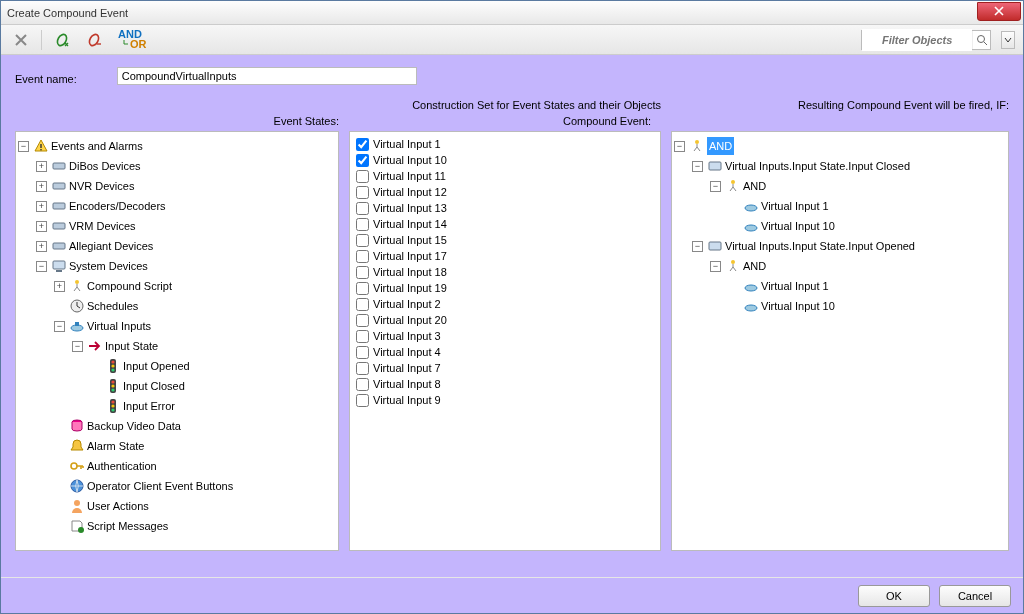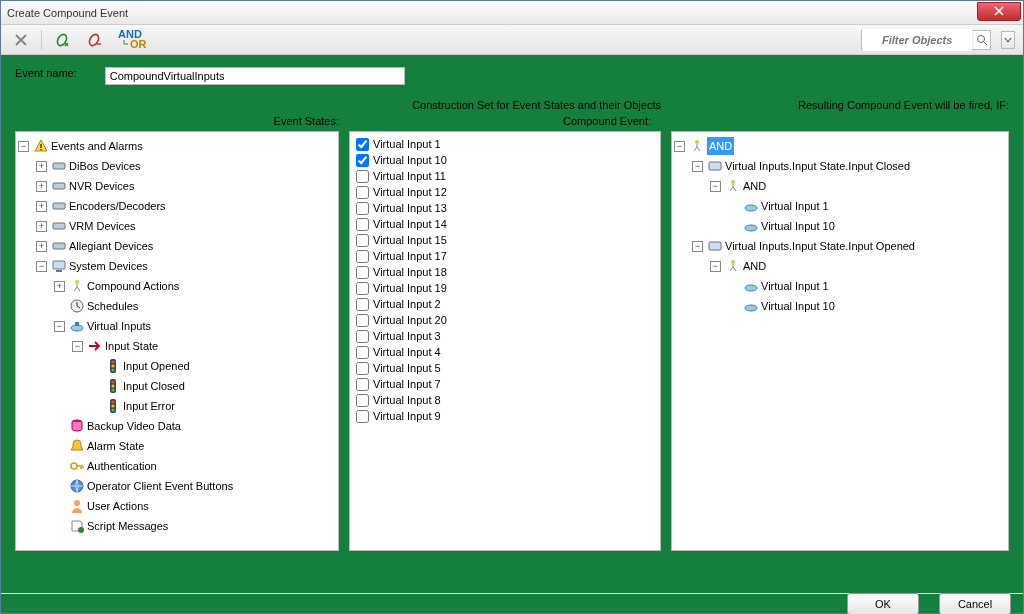--- a/index.html
+++ b/index.html
@@ -1,30 +1,30 @@
 <!DOCTYPE html>
 <html><head>
 <meta charset="utf-8">
 <style>
 * { box-sizing: border-box; margin: 0; padding: 0; font-family: "Segoe UI", Tahoma, sans-serif; font-size: 11px; }
 html, body { width: 1024px; height: 614px; overflow: hidden; background: #6b8ab0; }
-.window { width: 1024px; height: 614px; background: #15803d; border: 1px solid #5a7aa0; display: flex; flex-direction: column; }
+.window { width: 1024px; height: 614px; background: #c4b5fd; border: 1px solid #5a7aa0; display: flex; flex-direction: column; }
 .titlebar { height: 24px; background: linear-gradient(#fdfdfd, #e8e8e8); border-bottom: 1px solid #ccc; display: flex; align-items: center; padding-left: 6px; }
 .titlebar-title { color: #333; }
 .titlebar-close { margin-left: auto; width: 44px; height: 19px; background: linear-gradient(#e67, #c12b2b); border: 1px solid #a02020; border-radius: 0 0 3px 3px; display: flex; align-items: center; justify-content: center; color: #fff; font-weight: bold; margin-right: 2px; margin-top: -3px; cursor: pointer; }
 .titlebar-close svg { width: 10px; height: 10px; }
 .toolbar { height: 30px; background: linear-gradient(#f7f7f7, #e6e6e6); border-bottom: 1px solid #ccc; display: flex; align-items: center; padding: 0 8px; gap: 8px; }
 .toolbar .tbtn { width: 24px; height: 24px; display: flex; align-items: center; justify-content: center; cursor: pointer; border-radius: 2px; }
 .toolbar .sep { width: 1px; height: 20px; background: #ccc; }
 .filter-wrap { margin-left: auto; display: flex; align-items: center; border: 1px solid #bbb; background: #fff; height: 20px; }
 .filter-input { border: none; outline: none; padding: 0 20px; width: 110px; font-style: italic; color: #888; height: 22px; font-weight: bold; }
 .filter-btn { width: 18px; height: 18px; display: flex; align-items: center; justify-content: center; border-left: 1px solid #eee; cursor: pointer; }
 .filter-dd { width: 14px; height: 18px; display: flex; align-items: center; justify-content: center; border: 1px solid #bbb; margin-left: 2px; background: linear-gradient(#fdfdfd,#e6e6e6); cursor: pointer; }
 .content { flex: 1; padding: 12px 14px 8px 14px; display: flex; flex-direction: column; min-height: 0; }
-.row-name { display: flex; align-items: flex-start; gap: 28px; margin-bottom: 14px; }
+.row-name { display: flex; align-items: flex-end; gap: 40px; margin-bottom: 14px; }
 .name-label { }
 .name-input { width: 300px; height: 18px; border: 1px solid #bbb; padding: 0 4px; outline: none; }
 .headers { display: grid; grid-template-columns: 324px 312px 1fr; gap: 10px; margin-bottom: 4px; }
 .subheaders { display: grid; grid-template-columns: 324px 312px 1fr; gap: 0; margin-bottom: 4px; }
 .panes { display: grid; grid-template-columns: 324px 312px 1fr; gap: 10px; flex: 1; min-height: 0; }
 .panel { border: 1px solid #bbb; background: #fff; overflow: auto; padding: 4px 2px; position: relative; height: 420px; }
 .panel::-webkit-scrollbar { width: 16px; }
 .panel::-webkit-scrollbar-thumb { background: #c8c8c8; border: 1px solid #aaa; }
 .panel::-webkit-scrollbar-track { background: #f0f0f0; }
 
@@ -34,21 +34,21 @@
 .tree .tog { width: 11px; height: 11px; border: 1px solid #888; display: inline-flex; align-items: center; justify-content: center; color: #444; font-size: 9px; line-height: 9px; cursor: pointer; margin-right: 2px; background: #fff; }
 .tree .spacer { width: 13px; display: inline-block; }
 .tree ul { margin-left: 18px; }
 .sel { background: #3399ff; color: #fff; padding: 0 2px; }
 
 .chklist .row { display:flex; align-items:center; gap:4px; line-height:16px; padding: 0 4px; }
 .chklist input[type=checkbox] { width:13px; height:13px; }
 
 .ic { width: 16px; height: 16px; display: inline-flex; align-items: center; justify-content: center; }
 
-.footer { height: 20px; display: flex; align-items: center; justify-content: flex-end; gap: 20px; padding: 0 12px; border-top: 1px solid #e6e6e6; }
+.footer { height: 36px; display: flex; align-items: center; justify-content: flex-end; gap: 9px; padding: 0 12px; border-top: 1px solid #e6e6e6; }
 .btn { min-width: 72px; height: 22px; border: 1px solid #999; background: linear-gradient(#fdfdfd,#e6e6e6); border-radius: 3px; cursor: pointer; }
 .header-text { color: #000; text-align: right; }
 </style>
 </head>
 <body>
 
 <div class="window">
 
   <div class="titlebar">
     <span class="titlebar-title">Create Compound Event</span>
@@ -203,21 +203,21 @@
                 <ul>
                   <li>
                       <div class="row">
                         <span class="tog">+</span>
                         <span class="ic">
                           <svg width="16" height="16" viewBox="0 0 16 16">
                             <circle cx="8" cy="4" r="2" fill="#f4c430"></circle>
                             <path d="M8 6 v3 M5 13 l3-4 l3 4" stroke="#888" fill="none"></path>
                           </svg>
                         </span>
-                        <span>Compound Actions</span>
+                        <span>Compound Script</span>
                       </div>
                     </li>
                   <li>
                       <div class="row">
                         <span class="spacer"></span>
                         <span class="ic">
                           <svg width="16" height="16" viewBox="0 0 16 16">
                             <circle cx="8" cy="8" r="6" fill="#eee" stroke="#666"></circle>
                             <path d="M8 8 V4 M8 8 l3 2" stroke="#333"></path>
                           </svg>
@@ -424,24 +424,20 @@
           <div class="row">
             <input type="checkbox" style="">
             <span>Virtual Input 3</span>
           </div>
           <div class="row">
             <input type="checkbox" style="">
             <span>Virtual Input 4</span>
           </div>
           <div class="row">
             <input type="checkbox" style="">
-            <span>Virtual Input 5</span>
-          </div>
-          <div class="row">
-            <input type="checkbox" style="">
             <span>Virtual Input 7</span>
           </div>
           <div class="row">
             <input type="checkbox" style="">
             <span>Virtual Input 8</span>
           </div>
           <div class="row">
             <input type="checkbox" style="">
             <span>Virtual Input 9</span>
           </div>

